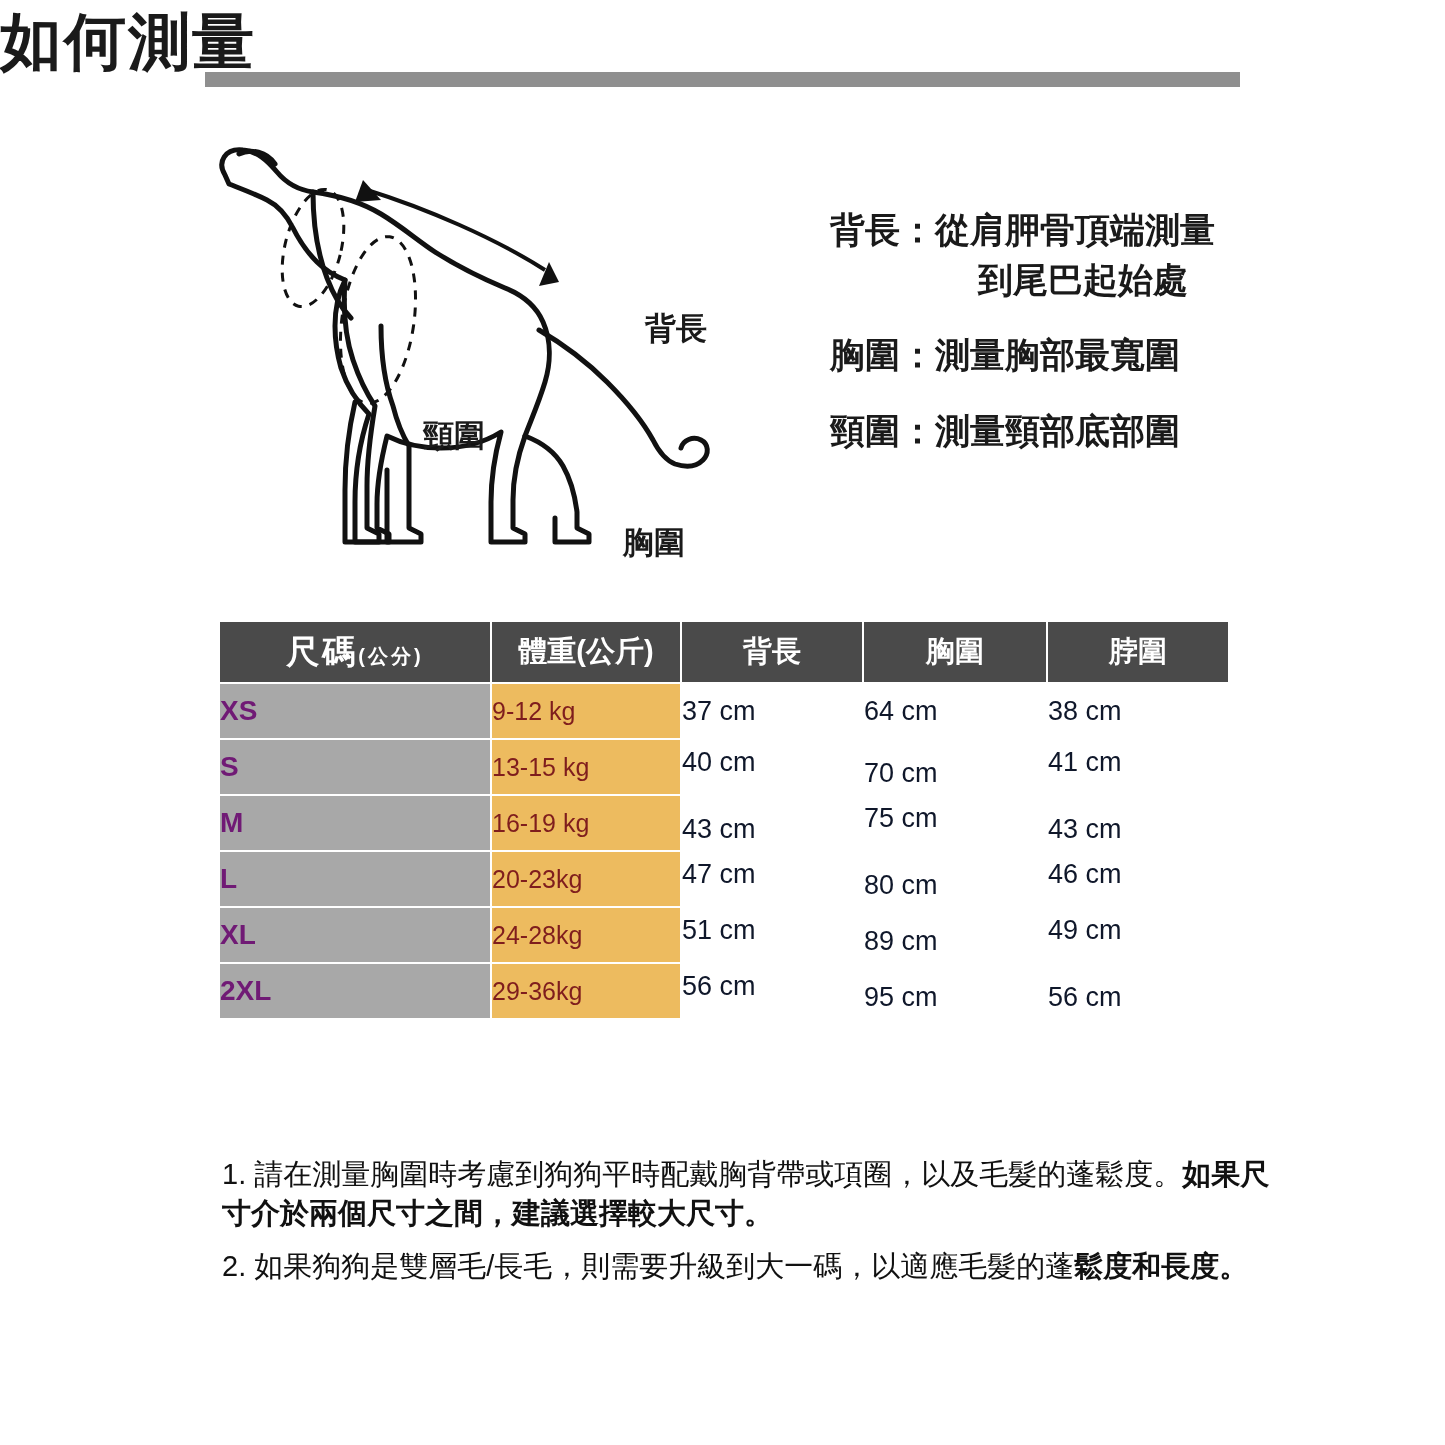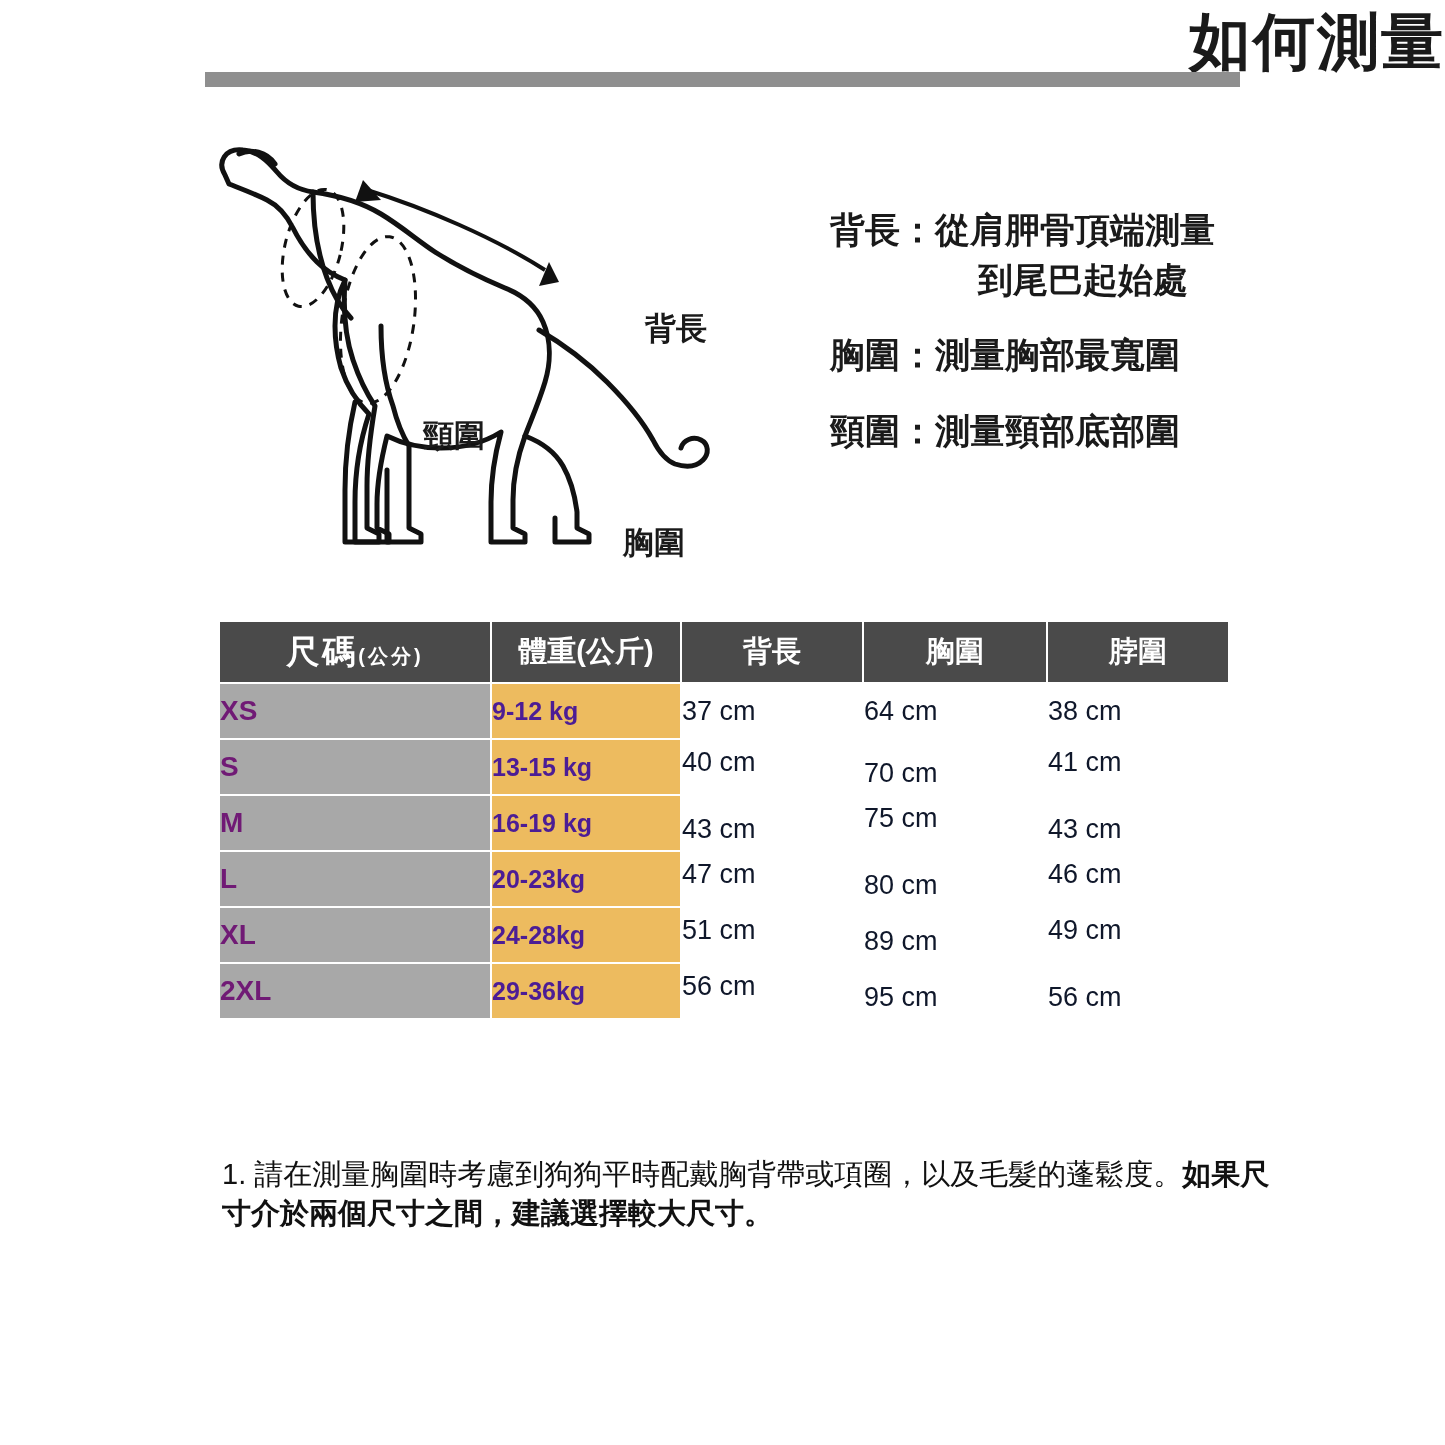--- a/index.html
+++ b/index.html
@@ -20,21 +20,21 @@
     width: 1445px;
     height: 1445px;
   }
 
   
   .title {
     position: absolute;
     top: 8px;
     left: 0;
     width: 1445px;
-    text-align: right;
+    text-align: left;
     font-size: 62px;
     font-weight: bold;
     letter-spacing: 2px;
     color: #1a1a1a;
     line-height: 1.1;
   }
   .title-rule {
     position: absolute;
     top: 72px;
     left: 205px;
@@ -122,23 +122,23 @@
 
   table.sizes tbody tr { height: 56px; }
   td.size-cell {
     background: #a8a8a8;
     color: #701a75;
     font-size: 28px;
     font-weight: bold;
   }
   td.weight-cell {
     background: #edbb5f;
-    color: #4c1d95;
+    color: #7f1d1d;
     font-size: 25px;
-    font-weight: bold;
+    font-weight: normal;
   }
   td.val-cell {
     background: #ffffff;
     color: #0f172a;
     font-size: 27px;
     border-left: 2px solid #c9c9c9;
     border-right: 2px solid #c9c9c9;
     border-top: 2px solid #ffffff;
     border-bottom: 2px solid #ffffff;
   }
@@ -302,15 +302,18 @@
           <td class="val-cell j-down">56 cm</td>
         </tr>
       </tbody>
     </table>
   </div>
 
   <div class="notes">
     <div class="note">
       <span>1. 請在測量胸圍時考慮到狗狗平時配戴胸背帶或項圈，以及毛髮的蓬鬆度。</span><span class="b">如果尺寸介於兩個尺寸之間，建議選擇較大尺寸。</span>
     </div>
+    <div class="note">
+      <span>2. 如果狗狗是雙層毛/長毛，則需要升級到大一碼，以適應毛髮的蓬</span><span class="b">鬆度和長度。</span>
+    </div>
   </div>
 
 </div>
 
 </body></html>

